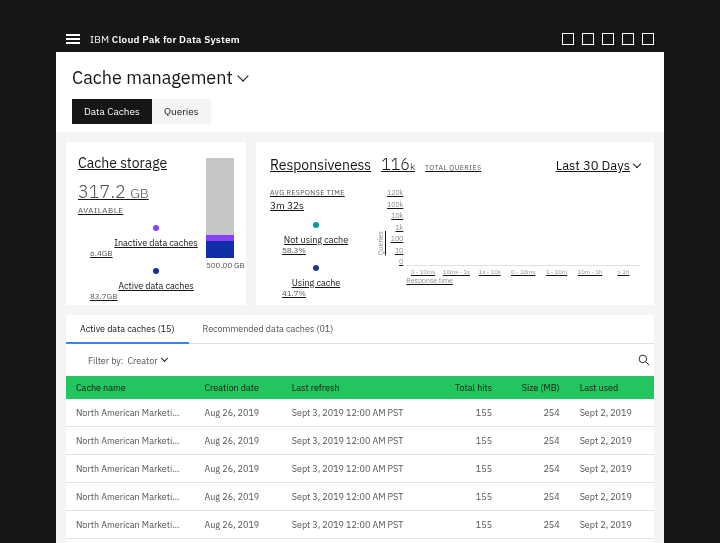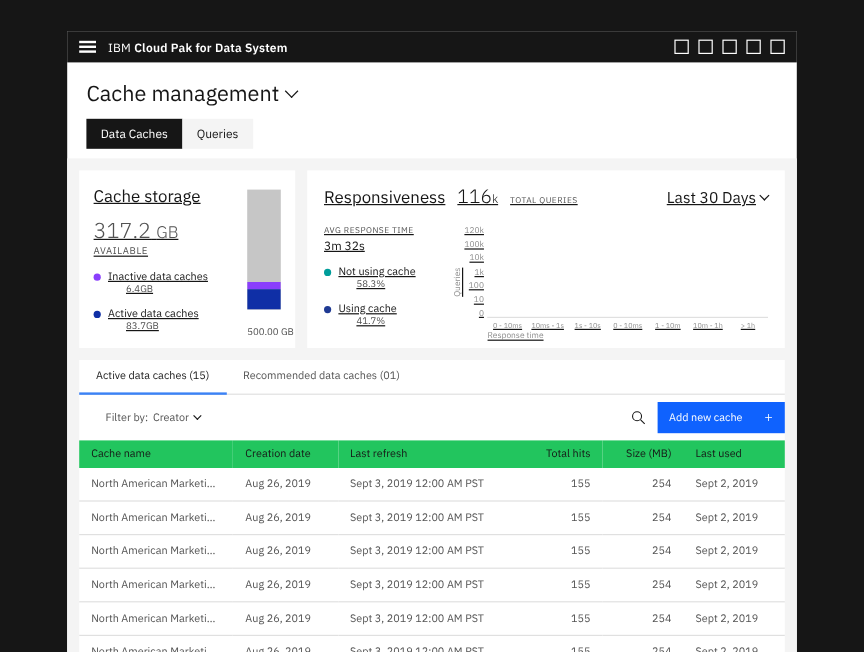--- a/index.html
+++ b/index.html
@@ -20,31 +20,31 @@
 .tab-main.active { background: #161616; color: #fff; }
 .content { background: #f4f4f4; padding: 10px; display: flex; flex-direction: column; gap: 10px; }
 .row1 { display: flex; gap: 10px; }
 .card { background: #fff; text-decoration: underline; }
 .card.storage { width: 180px; padding: 12px 12px 4px 12px; position: relative; }
 .card.resp { flex: 1; padding: 12px 14px 6px 14px; }
 h3 { font-size: 14px; font-weight: 400; margin-bottom: 8px; }
 .big-num { font-size: 18px; font-weight: 300; color: #525252; }
 .big-num .unit { font-size: 14px; }
 .avail { font-size: 8px; letter-spacing: .5px; color: #525252; margin-top: 2px; }
-.dotline { display: flex; align-items: center; gap: 6px; font-size: 9px; margin-top: 10px; }
+.dotline { display: flex; align-items: center; gap: 6px; font-size: 9px; margin-top: 10px; flex-direction: column; }
 .dot { width: 6px; height: 6px; border-radius: 50%; }
 .c-inactive { background: #8a3ffc; }
 .c-active { background: #0f2fa6; }
 .c-not { background: #009d9a; }
 .c-using { background: #1f3a93; }
-.sub { font-size: 8px; color: #525252; margin-left: 27px; }
+.sub { font-size: 8px; color: #525252; margin-left: 12px; }
 .barwrap { position: absolute; right: 12px; top: 16px; width: 28px; height: 100px; }
 .bar-bg { width: 100%; height: 100%; background: #c6c6c6; position: relative; overflow: hidden; }
 .bar-seg { position: absolute; left: 0; width: 100%; }
-.cap { font-size: 8px; color: #525252; text-align: right; margin-top: 14px; white-space: nowrap; }
+.cap { font-size: 8px; color: #525252; text-align: right; margin-top: 2px; white-space: nowrap; }
 .resp-head { display: flex; align-items: baseline; gap: 10px; }
 .resp-head .n { font-size: 16px; font-weight: 300; }
 .resp-head .lbl { font-size: 7px; letter-spacing: .4px; color: #525252; }
 .date-filter { margin-left: auto; font-size: 13px; color: #161616; display: flex; align-items: center; gap: 4px; }
 .resp-body { display: flex; gap: 14px; margin-top: 6px; }
 .resp-left { width: 92px; }
 .art-label { font-size: 7px; letter-spacing: .4px; color: #525252; }
 .art-val { font-size: 10px; margin-top: 2px; }
 .chart { flex: 1; display: flex; }
 .yaxis { display: flex; flex-direction: column; justify-content: space-between; font-size: 7px; color: #8d8d8d; text-align: right; padding-right: 3px; height: 78px; }
@@ -234,24 +234,20 @@
           <span>Creator</span>
           <span class="chev" style="width:5px;height:5px"></span>
         </div>
         <div class="grow"></div>
         <div class="search">
           <svg width="12" height="12" viewBox="0 0 16 16">
               <circle cx="6.5" cy="6.5" r="5" fill="none" stroke="#161616" stroke-width="1.2"></circle>
               <line x1="10.5" y1="10.5" x2="15" y2="15" stroke="#161616" stroke-width="1.2"></line>
             </svg>
         </div>
-        <div class="addbtn">
-          <span>Add new cache</span>
-          <span class="plus">+</span>
-        </div>
       </div>
       <table>
         <thead>
             <tr id="thead-row">
               <th>Cache name</th>
               <th>Creation date</th>
               <th>Last refresh</th>
               <th>Total hits</th>
               <th>Size (MB)</th>
               <th>Last used</th>

